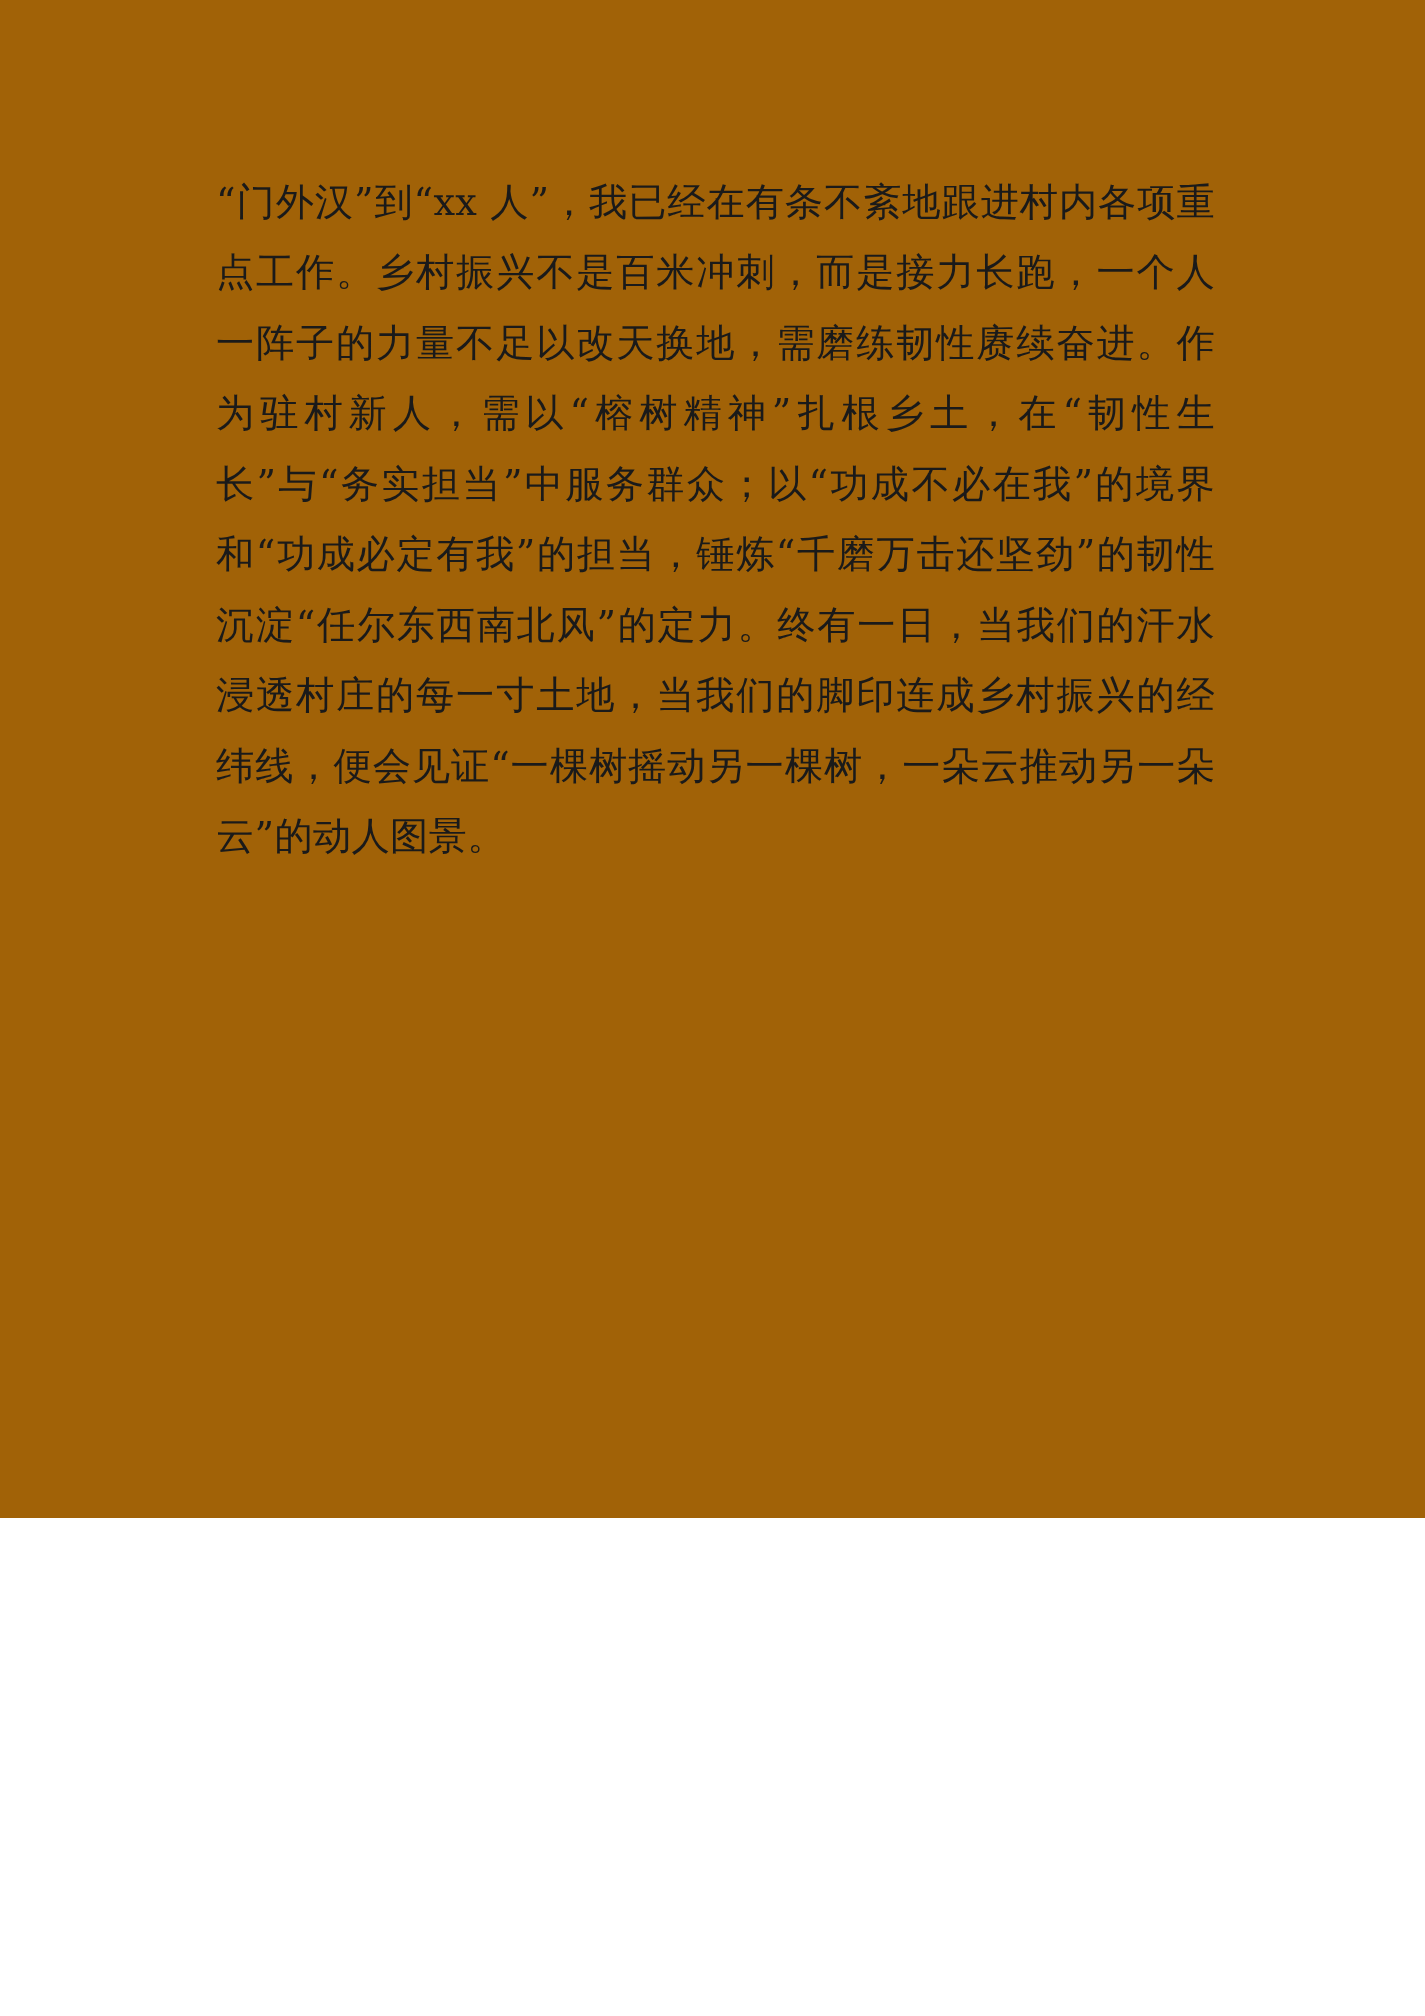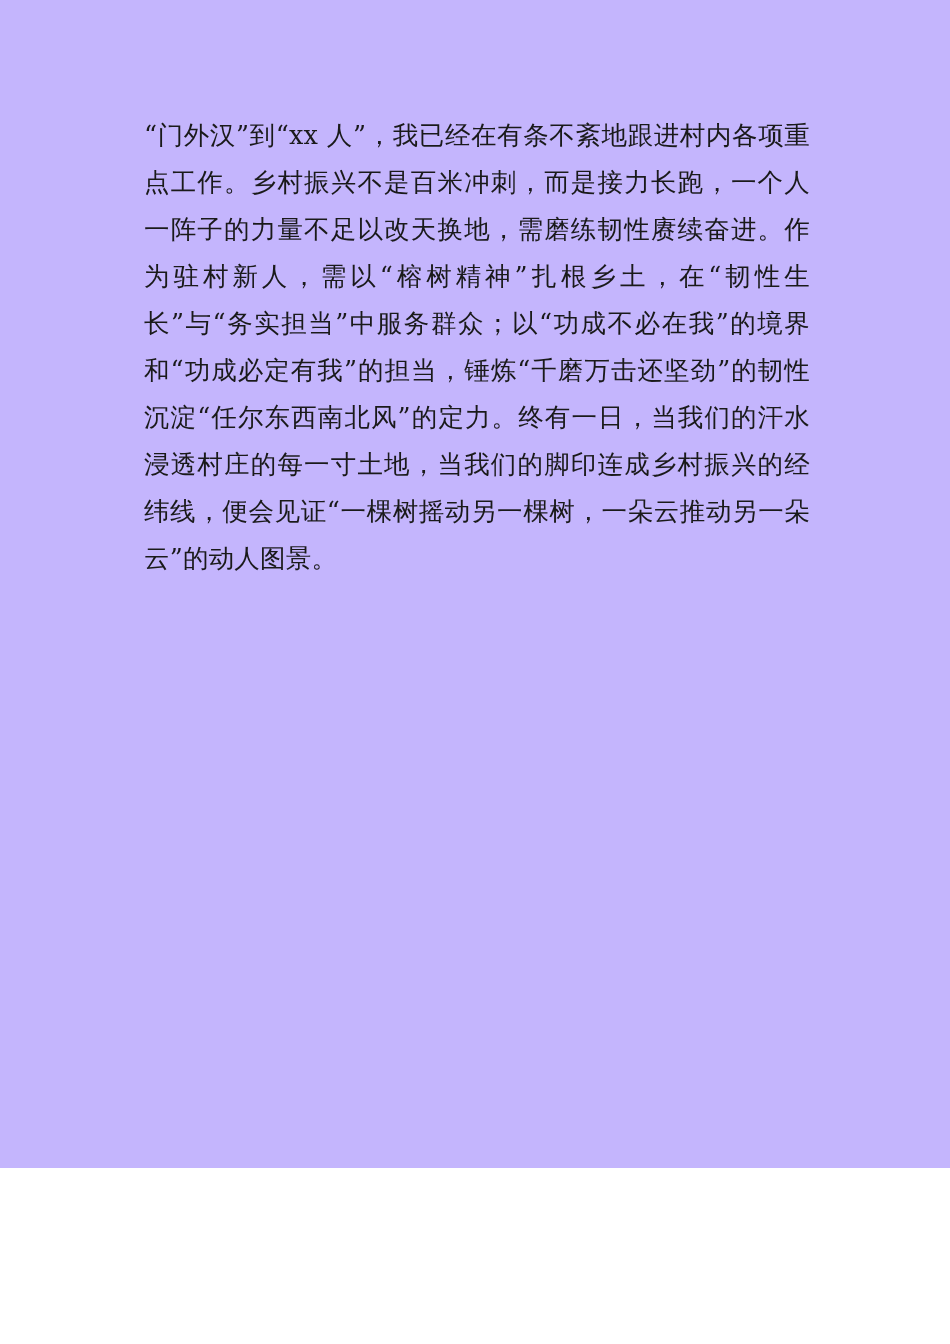--- a/index.html
+++ b/index.html
@@ -3,22 +3,22 @@
 <meta charset="utf-8">
 <style>
   html, body {
     margin: 0;
     padding: 0;
     background: #ffffff;
   }
   .page {
     position: relative;
     width: 950px;
-    height: 1168px;
-    background: #c4b5fd;
+    height: 1012px;
+    background: #a16207;
     margin: 0 auto;
     overflow: hidden;
     box-sizing: border-box;
   }
   .body-text {
     position: absolute;
     left: 144px;
     top: 112px;
     width: 666px;
     font-family: "DejaVu Serif", "Liberation Serif", serif;

